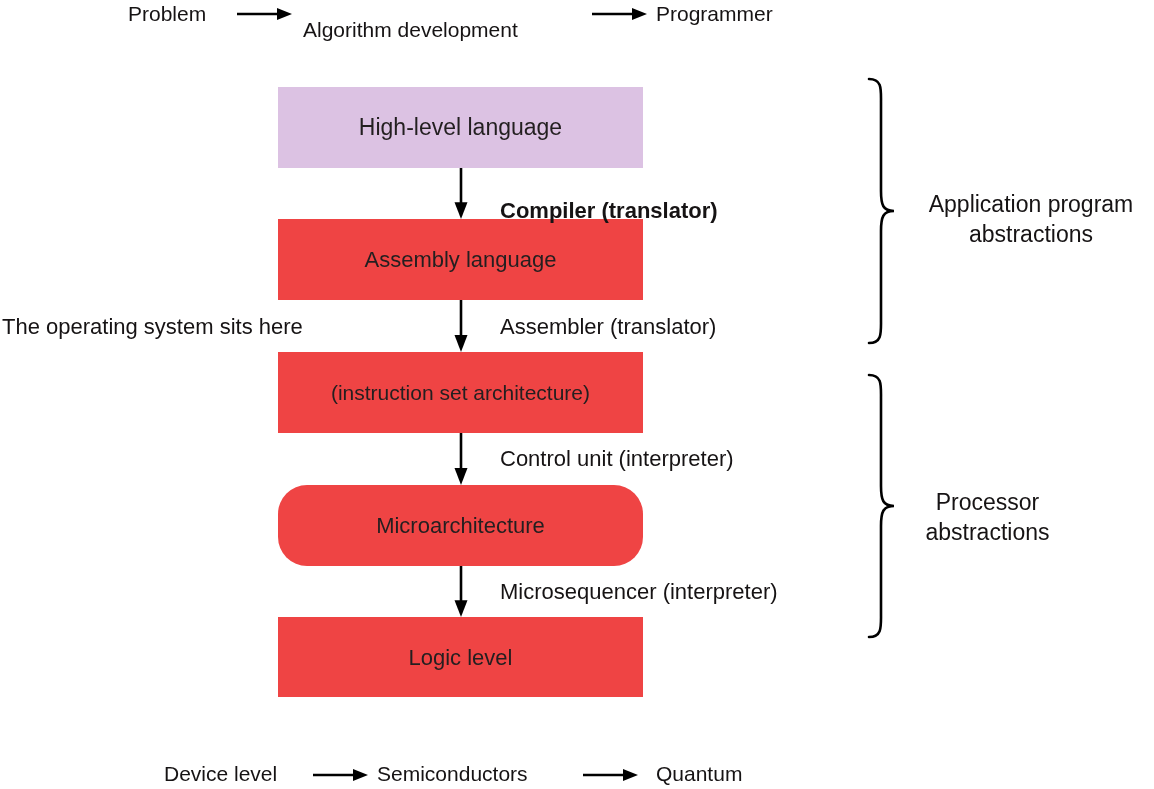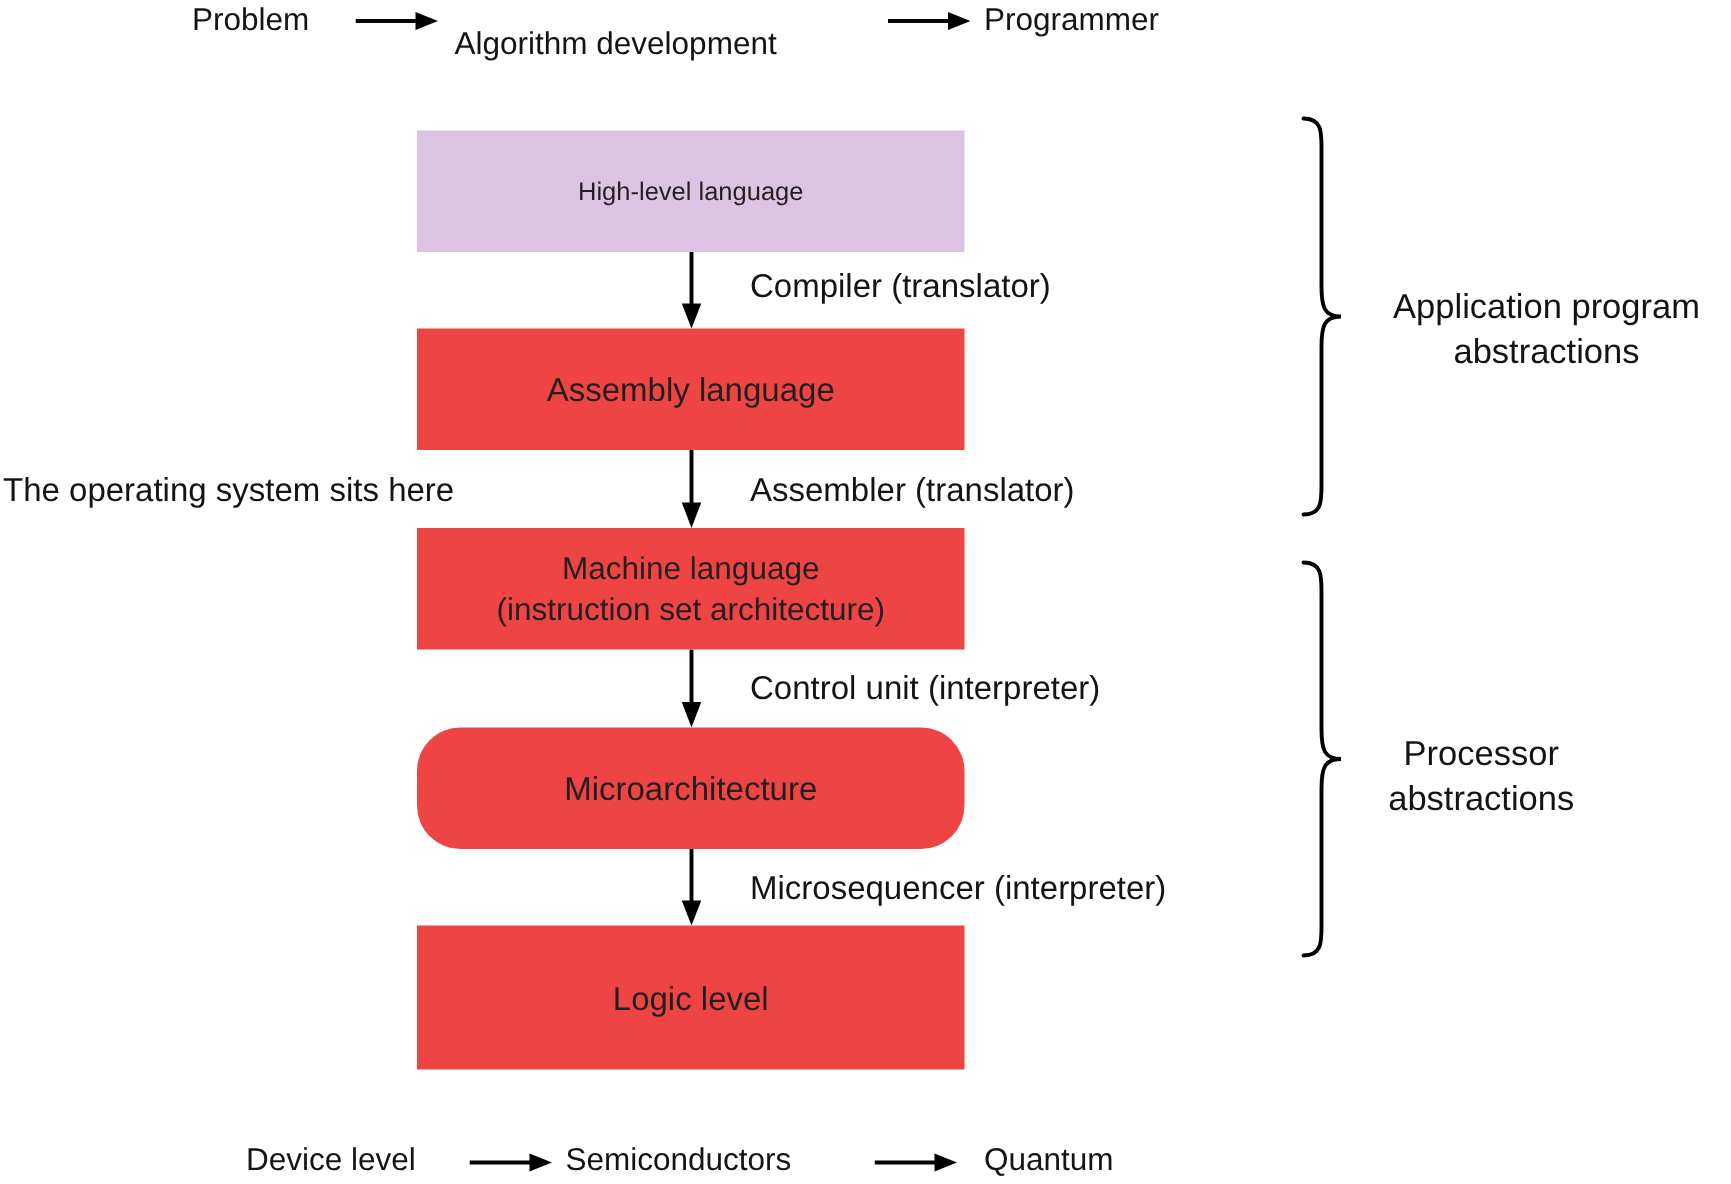--- a/index.html
+++ b/index.html
@@ -26,21 +26,21 @@
     left: 278px;
     width: 365px;
     height: 81px;
     display: flex;
     flex-direction: column;
     align-items: center;
     justify-content: center;
     text-align: center;
   }
   .level-box .box-label { font-size: 22px; line-height: 27px; color: #231f20; }
-  .level-box .box-label.big { font-size: 17px; }
+  .level-box .box-label.big { font-size: 23px; }
   .level-box .box-sublabel { font-size: 21px; line-height: 27px; color: #231f20; }
   .pink { background: #dcc2e3; }
   .blue { background: #ef4444; }
   .v-arrow { position: absolute; left: 453px; width: 16px; }
   .transition-label {
     position: absolute;
     left: 500px;
     font-size: 22px;
     line-height: 27px;
     white-space: nowrap;
@@ -83,48 +83,47 @@
   </svg>
   <span class="flow-label" style="left:656px; top:1px;">Programmer</span>
 
   <div class="level-box pink" style="top:87px;">
     <span class="box-label big">High-level language</span>
   </div>
   <div class="level-box blue" style="top:219px;">
     <span class="box-label">Assembly language</span>
   </div>
   <div class="level-box blue" style="top:352px;">
-    <span class="box-sublabel">Machine language</span>
     <span class="box-sublabel">(instruction set architecture)</span>
   </div>
   <div class="level-box blue" style="top:485px;border-radius:29px;">
     <span class="box-label">Microarchitecture</span>
   </div>
-  <div class="level-box blue" style="top:617px; height:96px;">
+  <div class="level-box blue" style="top:617px; height:80px;">
     <span class="box-label">Logic level</span>
   </div>
 
   <svg class="v-arrow" style="top:168px; height:51px;" viewBox="0 0 16 52" preserveAspectRatio="none">
     <line x1="8" y1="0" x2="8" y2="37" stroke="#000" stroke-width="2.6"></line>
     <polygon points="1.5,35 14.5,35 8,52" fill="#000"></polygon>
   </svg>
   <svg class="v-arrow" style="top:300px; height:52px;" viewBox="0 0 16 52" preserveAspectRatio="none">
     <line x1="8" y1="0" x2="8" y2="37" stroke="#000" stroke-width="2.6"></line>
     <polygon points="1.5,35 14.5,35 8,52" fill="#000"></polygon>
   </svg>
   <svg class="v-arrow" style="top:433px; height:52px;" viewBox="0 0 16 52" preserveAspectRatio="none">
     <line x1="8" y1="0" x2="8" y2="37" stroke="#000" stroke-width="2.6"></line>
     <polygon points="1.5,35 14.5,35 8,52" fill="#000"></polygon>
   </svg>
   <svg class="v-arrow" style="top:566px; height:51px;" viewBox="0 0 16 52" preserveAspectRatio="none">
     <line x1="8" y1="0" x2="8" y2="37" stroke="#000" stroke-width="2.6"></line>
     <polygon points="1.5,35 14.5,35 8,52" fill="#000"></polygon>
   </svg>
 
-  <div class="transition-label" style="top:177px;">Compiler (translator)</div>
+  <div class="transition-label" style="top:197px;font-weight:bold;">Compiler (translator)</div>
   <div class="transition-label" style="top:313px;">Assembler (translator)</div>
   <div class="transition-label" style="top:445px;">Control unit (interpreter)</div>
   <div class="transition-label" style="top:578px;">Microsequencer (interpreter)</div>
 
   <div class="side-note">The operating system sits here</div>
 
   <svg class="brace" style="top:76px; height:270px;" viewBox="0 0 30 270" preserveAspectRatio="none">
     <path d="M3,3 C16,3 15,13 15,26 L15,115 C15,129 17,135 28,135 C17,135 15,141 15,155 L15,244 C15,257 16,267 3,267" fill="none" stroke="#000" stroke-width="2.6" stroke-linecap="round"></path>
   </svg>
   <div class="brace-label brace-label-1">

